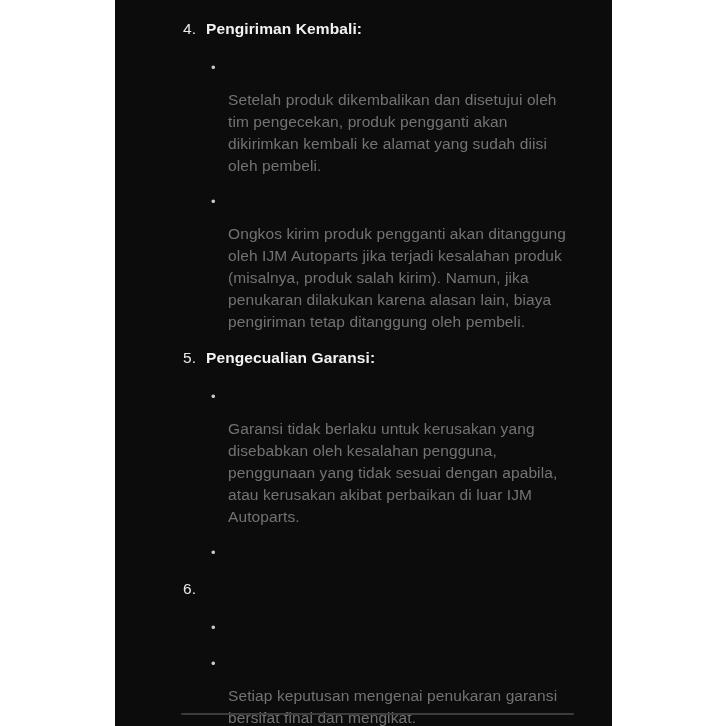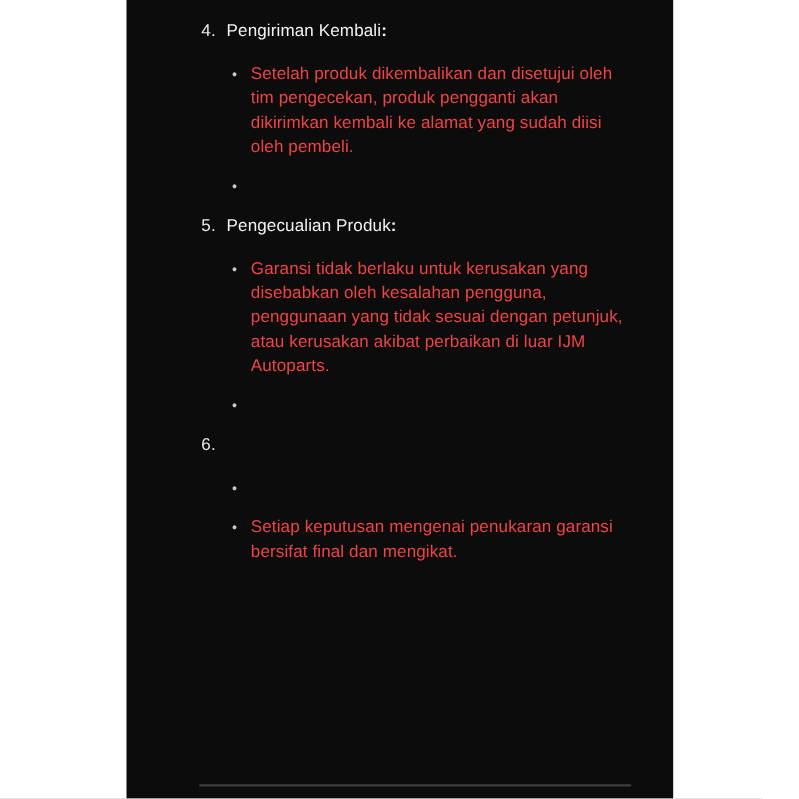--- a/index.html
+++ b/index.html
@@ -37,37 +37,38 @@
     display: flex;
     margin: 8px 0 17px 0;
     color: #f2f2f2;
   }
   .section-number {
     width: 23px;
     flex: 0 0 23px;
     font-weight: 400;
     color: #e9e9e9;
   }
-  .section-title { font-weight: 400; margin-top: 30px; }
+  .section-title { font-weight: 700; margin-top: 30px; }
   .heading-colon { font-weight: 700; }
   .bullet {
     display: flex;
     padding-left: 28px;
     margin-bottom: 14px;
   }
   .bullet-marker {
     flex: 0 0 17px;
     width: 17px;
     color: #c9c9c9;
     font-size: 13px;
     line-height: 22px;
   }
   .bullet-text {
     flex: 1;
-    color: #ef4444;
+    color: #737373;
+    margin-top: 32px;
   }
   .divider {
     position: absolute;
     left: 66px;
     right: 38px;
     bottom: 11px;
     height: 2px;
     border-radius: 2px;
     background: #3c3c3c;
   }
@@ -83,31 +84,32 @@
         <div class="section-heading">
           <span class="section-number">4.</span>
           <span><span class="section-title">Pengiriman Kembali</span><span class="heading-colon">:</span></span>
         </div>
         <div class="bullet">
           <span class="bullet-marker">•</span>
           <span class="bullet-text">Setelah produk dikembalikan dan disetujui oleh tim pengecekan, produk pengganti akan dikirimkan kembali ke alamat yang sudah diisi oleh pembeli.</span>
         </div>
         <div class="bullet">
           <span class="bullet-marker">•</span>
+          <span class="bullet-text">Ongkos kirim produk pengganti akan ditanggung oleh IJM Autoparts jika terjadi kesalahan produk (misalnya, produk salah kirim). Namun, jika penukaran dilakukan karena alasan lain, biaya pengiriman tetap ditanggung oleh pembeli.</span>
         </div>
       </div>
 
       <div class="section">
         <div class="section-heading">
           <span class="section-number">5.</span>
-          <span><span class="section-title">Pengecualian Produk</span><span class="heading-colon">:</span></span>
+          <span><span class="section-title">Pengecualian Garansi</span><span class="heading-colon">:</span></span>
         </div>
         <div class="bullet">
           <span class="bullet-marker">•</span>
-          <span class="bullet-text">Garansi tidak berlaku untuk kerusakan yang disebabkan oleh kesalahan pengguna, penggunaan yang tidak sesuai dengan petunjuk, atau kerusakan akibat perbaikan di luar IJM Autoparts.</span>
+          <span class="bullet-text">Garansi tidak berlaku untuk kerusakan yang disebabkan oleh kesalahan pengguna, penggunaan yang tidak sesuai dengan apabila, atau kerusakan akibat perbaikan di luar IJM Autoparts.</span>
         </div>
         <div class="bullet">
           <span class="bullet-marker">•</span>
         </div>
       </div>
 
       <div class="section">
         <div class="section-heading">
           <span class="section-number">6.</span>
         </div>

